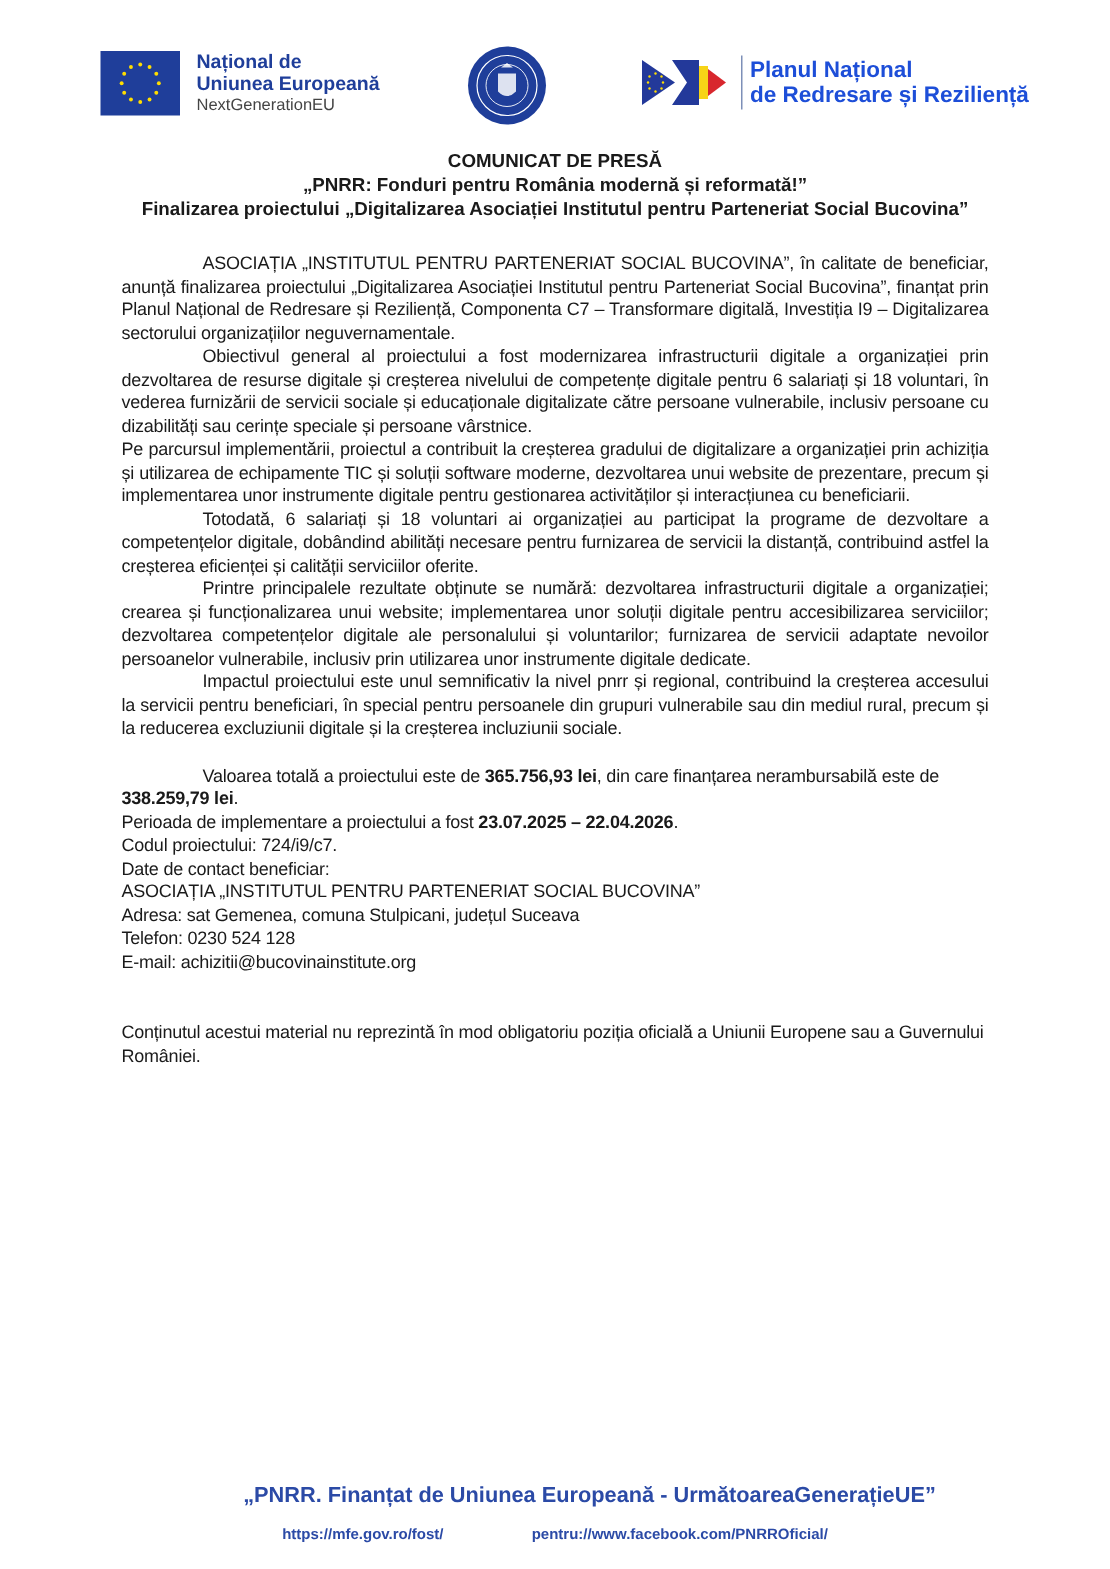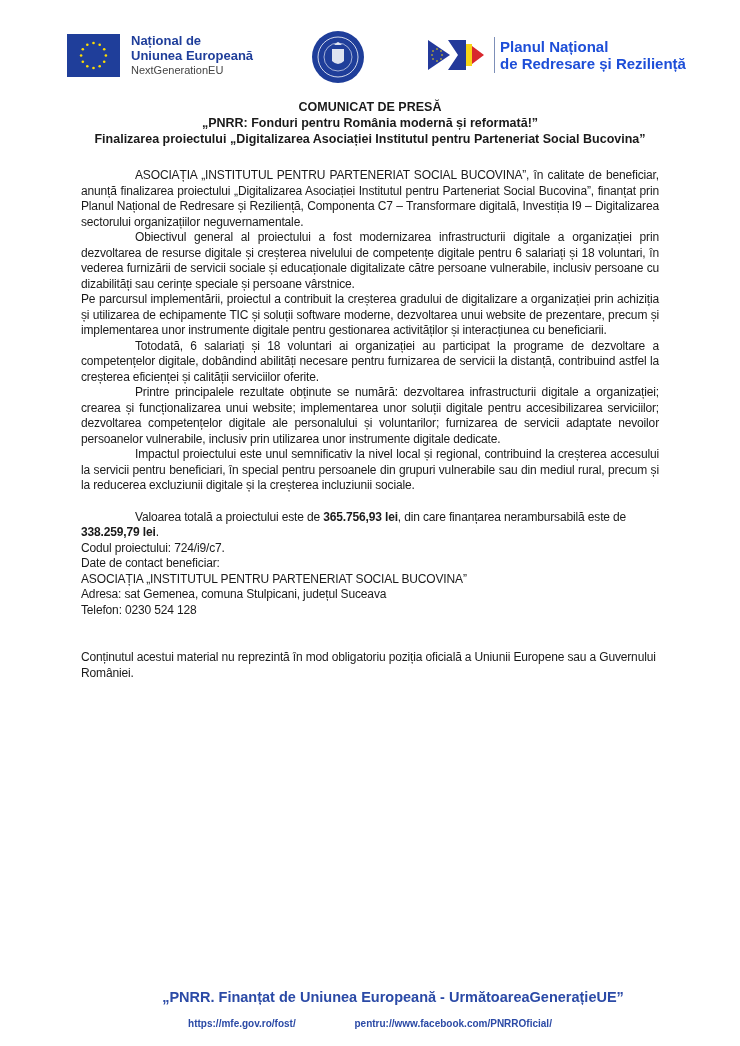--- a/index.html
+++ b/index.html
@@ -98,28 +98,30 @@
   <div>„PNRR: Fonduri pentru România modernă și reformată!”</div>
   <div>Finalizarea proiectului „Digitalizarea Asociației Institutul pentru Parteneriat Social Bucovina”</div>
 </div>
 
 <div class="body">
   <p class="indent">ASOCIAȚIA „INSTITUTUL PENTRU PARTENERIAT SOCIAL BUCOVINA”, în calitate de beneficiar, anunță finalizarea proiectului „Digitalizarea Asociației Institutul pentru Parteneriat Social Bucovina”, finanțat prin Planul Național de Redresare și Reziliență, Componenta C7 – Transformare digitală, Investiția I9 – Digitalizarea sectorului organizațiilor neguvernamentale.</p>
   <p class="indent">Obiectivul general al proiectului a fost modernizarea infrastructurii digitale a organizației prin dezvoltarea de resurse digitale și creșterea nivelului de competențe digitale pentru 6 salariați și 18 voluntari, în vederea furnizării de servicii sociale și educaționale digitalizate către persoane vulnerabile, inclusiv persoane cu dizabilități sau cerințe speciale și persoane vârstnice.</p>
   <p>Pe parcursul implementării, proiectul a contribuit la creșterea gradului de digitalizare a organizației prin achiziția și utilizarea de echipamente TIC și soluții software moderne, dezvoltarea unui website de prezentare, precum și implementarea unor instrumente digitale pentru gestionarea activităților și interacțiunea cu beneficiarii.</p>
   <p class="indent">Totodată, 6 salariați și 18 voluntari ai organizației au participat la programe de dezvoltare a competențelor digitale, dobândind abilități necesare pentru furnizarea de servicii la distanță, contribuind astfel la creșterea eficienței și calității serviciilor oferite.</p>
   <p class="indent">Printre principalele rezultate obținute se numără: dezvoltarea infrastructurii digitale a organizației; crearea și funcționalizarea unui website; implementarea unor soluții digitale pentru accesibilizarea serviciilor; dezvoltarea competențelor digitale ale personalului și voluntarilor; furnizarea de servicii adaptate nevoilor persoanelor vulnerabile, inclusiv prin utilizarea unor instrumente digitale dedicate.</p>
-  <p class="indent">Impactul proiectului este unul semnificativ la nivel local și regional, contribuind la creșterea accesului la servicii pentru beneficiari, în special pentru persoanele din grupuri vulnerabile sau din mediul rural, precum și la reducerea excluziunii digitale și la creșterea incluziunii sociale.</p>
+  <p class="indent">Impactul proiectului este unul semnificativ la nivel pnrr și regional, contribuind la creșterea accesului la servicii pentru beneficiari, în special pentru persoanele din grupuri vulnerabile sau din mediul rural, precum și la reducerea excluziunii digitale și la creșterea incluziunii sociale.</p>
   <div class="gap"></div>
   <p class="indent" style="text-align:left;"><span>Valoarea totală a proiectului este de </span><b>365.756,93 lei</b><span>, din care finanțarea nerambursabilă este de </span><b>338.259,79 lei</b><span>.</span></p>
+  <p style="text-align:left;"><span>Perioada de implementare a proiectului a fost </span><b>23.07.2025 – 22.04.2026</b><span>.</span></p>
   <p style="text-align:left;">Codul proiectului: 724/i9/c7.</p>
   <p style="text-align:left;">Date de contact beneficiar:</p>
   <p style="text-align:left;">ASOCIAȚIA „INSTITUTUL PENTRU PARTENERIAT SOCIAL BUCOVINA”</p>
   <p style="text-align:left;">Adresa: sat Gemenea, comuna Stulpicani, județul Suceava</p>
   <p style="text-align:left;">Telefon: 0230 524 128</p>
+  <p style="text-align:left;">E-mail: achizitii@bucovinainstitute.org</p>
   <div class="gap"></div>
   <div class="gap"></div>
   <p style="text-align:left;">Conținutul acestui material nu reprezintă în mod obligatoriu poziția oficială a Uniunii Europene sau a Guvernului României.</p>
 </div>
 
 <div class="footer-slogan">„PNRR. Finanțat de Uniunea Europeană - UrmătoareaGenerațieUE”</div>
 <div class="footer-links">
   <span>https://mfe.gov.ro/fost/</span>
   <span>pentru://www.facebook.com/PNRROficial/</span>
 </div>

